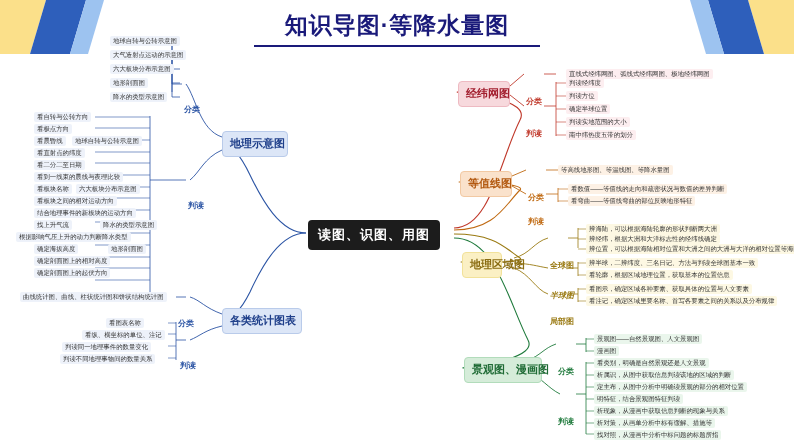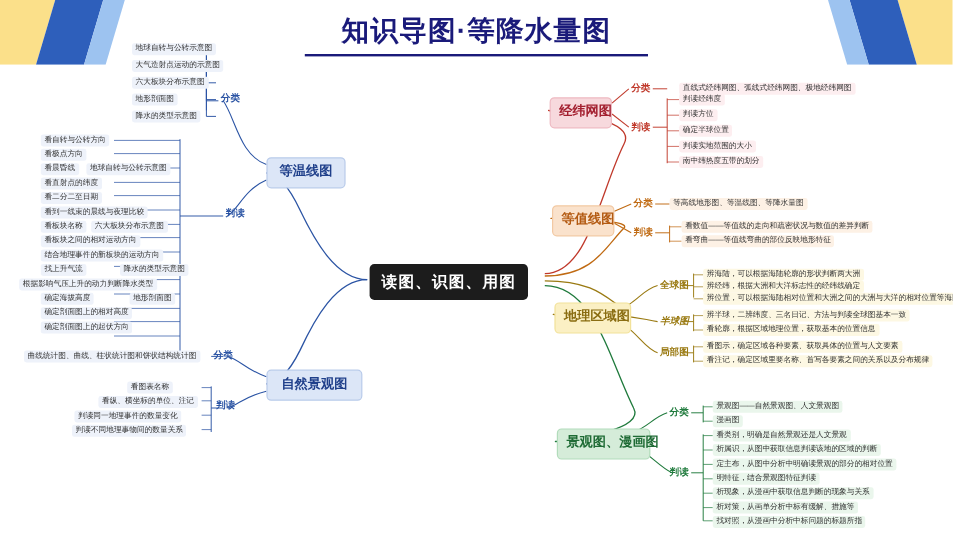--- a/index.html
+++ b/index.html
@@ -50,20 +50,21 @@
   .l1.blue{background:#dce6f7;color:#1f3f8a;border:1px solid #b9cbea;}
   .l1.red{background:#f7d9dd;color:#a32030;border:1px solid #eebac2;}
   .l1.orange{background:#fae2cc;color:#b35a12;border:1px solid #f2c9a3;}
   .l1.yellow{background:#fbf0c4;color:#8a6d12;border:1px solid #f2e29a;}
   .l1.green{background:#d5ecd9;color:#1f6b35;border:1px solid #b2dcbb;}
   
   .l2{
     font-size:8px;font-weight:bold;
     padding:1px 2px;
     background:transparent;
+    margin-top:28px;
   }
   .l2.blue{color:#2b54a4;}
   .l2.red{color:#c0392b;}
   .l2.orange{color:#c06a12;}
   .l2.yellow{color:#9a7a12;}
   .l2.green{color:#1f7a3c;}
   
   .leaf{
     font-size:6.4px;color:#333333;
     padding:1px 3px;
@@ -145,21 +146,21 @@
   <path d="M528,360 C540,356 544,348 556,344" stroke="#1f7a3c" stroke-width=".9" fill="none"></path>
   <path d="M528,372 C542,378 548,388 560,394" stroke="#1f7a3c" stroke-width=".9" fill="none"></path>
   <path d="M576,344 L586,344 M586,338 L586,352" stroke="#1f7a3c" stroke-width=".8" fill="none"></path>
   <path d="M586,339 L594,339 M586,351 L594,351" stroke="#1f7a3c" stroke-width=".6" fill="none"></path>
   <path d="M576,394 L586,394 M586,362 L586,434" stroke="#1f7a3c" stroke-width=".8" fill="none"></path>
   <path d="M586,363 L594,363 M586,375 L594,375 M586,387 L594,387 M586,399 L594,399 M586,411 L594,411 M586,423 L594,423 M586,434 L594,434" stroke="#1f7a3c" stroke-width=".6" fill="none"></path>
 </svg>
 
 <div class="node root" style="left:308px;top:220px;">读图、识图、用图</div>
 
-<div class="node l1 blue" style="left:222px;top:131px;width:66px;">等温线图</div>
+<div class="node l1 blue" style="left:222px;top:131px;width:66px;">地理示意图</div>
 <div class="node l2 blue" style="left:182px;top:76px;">分类</div>
 <div class="node l2 blue" style="left:186px;top:172px;">判读</div>
 
 <div class="node leaf plain" style="left:110px;top:36px;">地球自转与公转示意图</div>
 <div class="node leaf plain" style="left:110px;top:50px;">大气造射点运动的示意图</div>
 <div class="node leaf plain" style="left:110px;top:64px;">六大板块分布示意图</div>
 <div class="node leaf plain" style="left:110px;top:78px;">地形剖面图</div>
 <div class="node leaf plain" style="left:110px;top:92px;">降水的类型示意图</div>
 
 <div class="node leaf plain" style="left:34px;top:112px;">看自转与公转方向</div>
@@ -174,21 +175,21 @@
 <div class="node leaf plain" style="left:76px;top:184px;">六大板块分布示意图</div>
 <div class="node leaf plain" style="left:34px;top:208px;">结合地理事件的新板块的运动方向</div>
 <div class="node leaf plain" style="left:34px;top:220px;">找上升气流</div>
 <div class="node leaf plain" style="left:16px;top:232px;">根据影响气压上升的动力判断降水类型</div>
 <div class="node leaf plain" style="left:100px;top:220px;">降水的类型示意图</div>
 <div class="node leaf plain" style="left:34px;top:244px;">确定海拔高度</div>
 <div class="node leaf plain" style="left:34px;top:256px;">确定剖面图上的相对高度</div>
 <div class="node leaf plain" style="left:34px;top:268px;">确定剖面图上的起伏方向</div>
 <div class="node leaf plain" style="left:108px;top:244px;">地形剖面图</div>
 
-<div class="node l1 blue" style="left:222px;top:308px;width:80px;">自然景观图</div>
+<div class="node l1 blue" style="left:222px;top:308px;width:80px;">各类统计图表</div>
 <div class="node l2 blue" style="left:176px;top:290px;">分类</div>
 <div class="node l2 blue" style="left:178px;top:332px;">判读</div>
 <div class="node leaf plain" style="left:20px;top:292px;">曲线统计图、曲线、柱状统计图和饼状结构统计图</div>
 <div class="node leaf plain" style="left:106px;top:318px;">看图表名称</div>
 <div class="node leaf plain" style="left:82px;top:330px;">看纵、横坐标的单位、注记</div>
 <div class="node leaf plain" style="left:62px;top:342px;">判读同一地理事件的数量变化</div>
 <div class="node leaf plain" style="left:60px;top:354px;">判读不同地理事物间的数量关系</div>
 
 <div class="node l1 red" style="left:458px;top:81px;width:52px;">经纬网图</div>
 <div class="node l2 red" style="left:524px;top:68px;">分类</div>
@@ -200,21 +201,21 @@
 <div class="node leaf red" style="left:566px;top:117px;">判读实地范围的大小</div>
 <div class="node leaf red" style="left:566px;top:130px;">南中纬热度五带的划分</div>
 
 <div class="node l1 orange" style="left:460px;top:171px;width:52px;">等值线图</div>
 <div class="node l2 orange" style="left:526px;top:164px;">分类</div>
 <div class="node l2 orange" style="left:526px;top:188px;">判读</div>
 <div class="node leaf orange" style="left:558px;top:165px;">等高线地形图、等温线图、等降水量图</div>
 <div class="node leaf orange" style="left:568px;top:184px;">看数值——等值线的走向和疏密状况与数值的差异判断</div>
 <div class="node leaf orange" style="left:568px;top:196px;">看弯曲——等值线弯曲的部位反映地形特征</div>
 
-<div class="node l1 yellow" style="left:462px;top:252px;width:64px;">地理区域图</div>
+<div class="node l1 yellow" style="left:462px;top:252px;width:40px;">地理区域图</div>
 <div class="node l2 yellow" style="left:548px;top:232px;">全球图</div>
 <div class="node l2 yellow" style="left:548px;top:262px;font-style:italic;">半球图</div>
 <div class="node l2 yellow" style="left:548px;top:288px;">局部图</div>
 <div class="node leaf yellow" style="left:586px;top:224px;">辨海陆，可以根据海陆轮廓的形状判断两大洲</div>
 <div class="node leaf yellow" style="left:586px;top:234px;">辨经纬，根据大洲和大洋标志性的经纬线确定</div>
 <div class="node leaf yellow" style="left:586px;top:244px;">辨位置，可以根据海陆相对位置和大洲之间的大洲与大洋的相对位置等海陆位置</div>
 <div class="node leaf yellow" style="left:586px;top:258px;">辨半球，二辨纬度、三名日记、方法与判读全球图基本一致</div>
 <div class="node leaf yellow" style="left:586px;top:270px;">看轮廓，根据区域地理位置，获取基本的位置信息</div>
 <div class="node leaf yellow" style="left:586px;top:284px;">看图示，确定区域各种要素、获取具体的位置与人文要素</div>
 <div class="node leaf yellow" style="left:586px;top:296px;">看注记，确定区域里要名称、首写各要素之间的关系以及分布规律</div>

